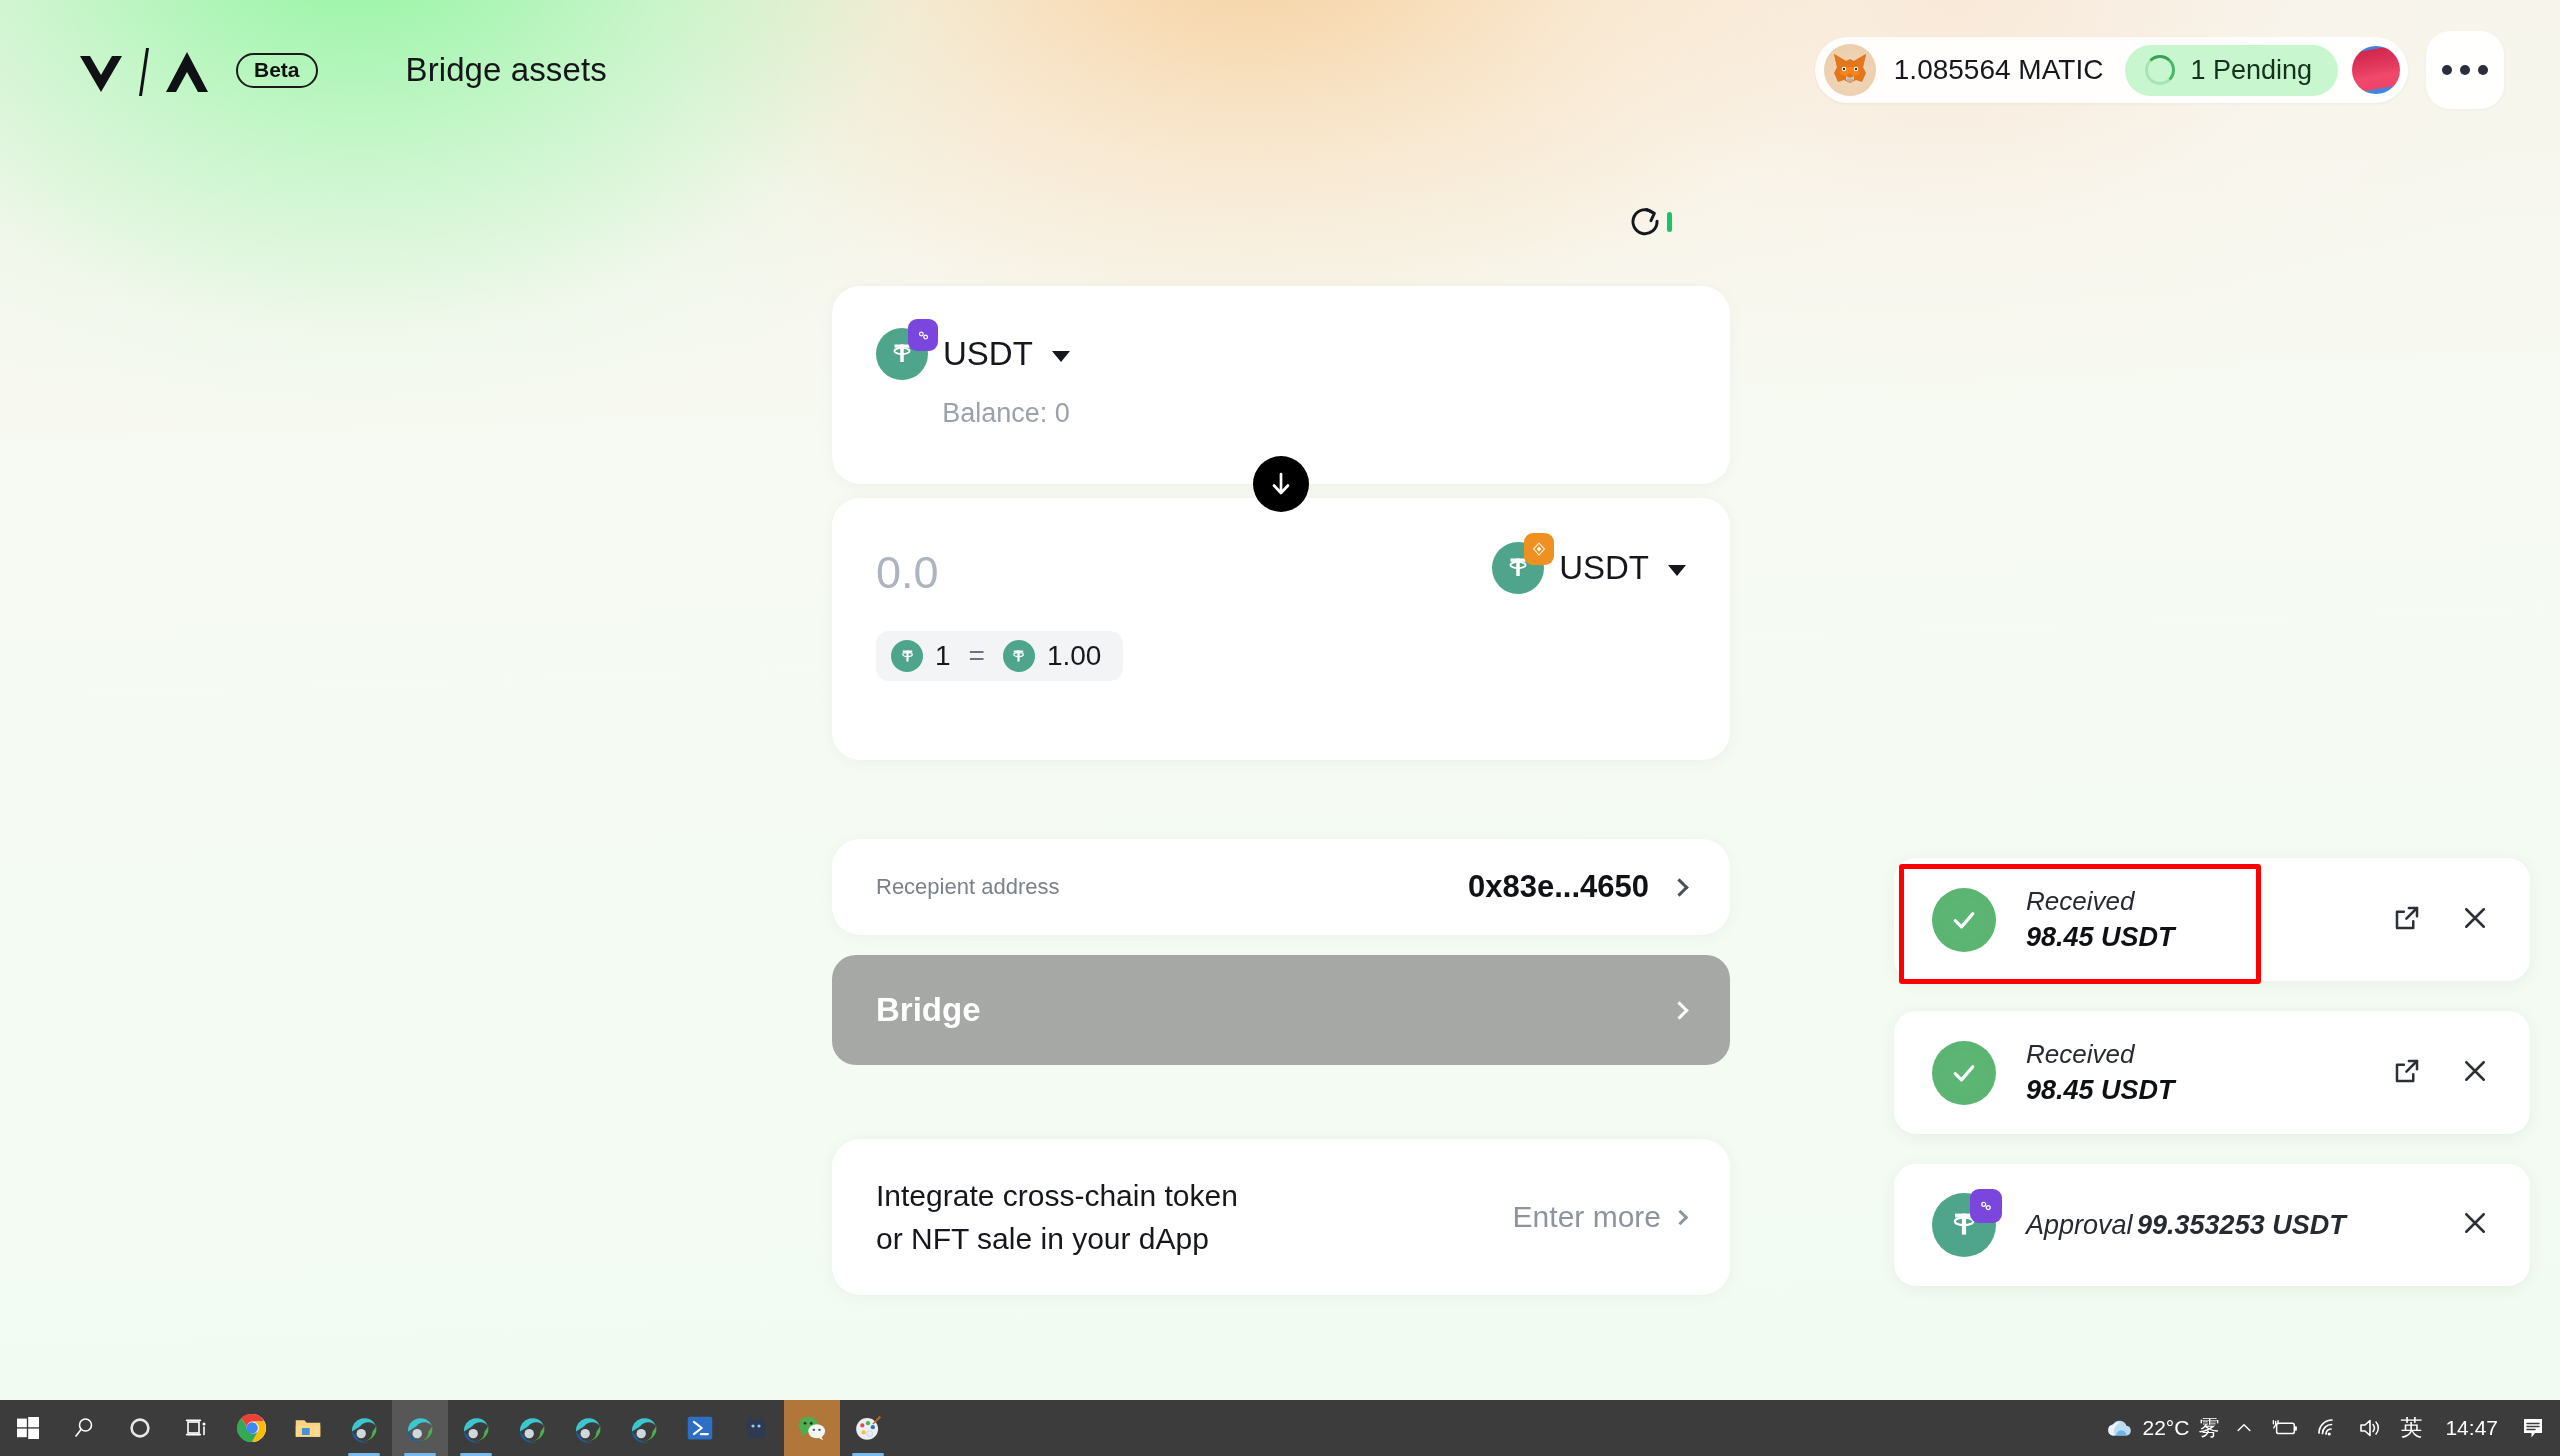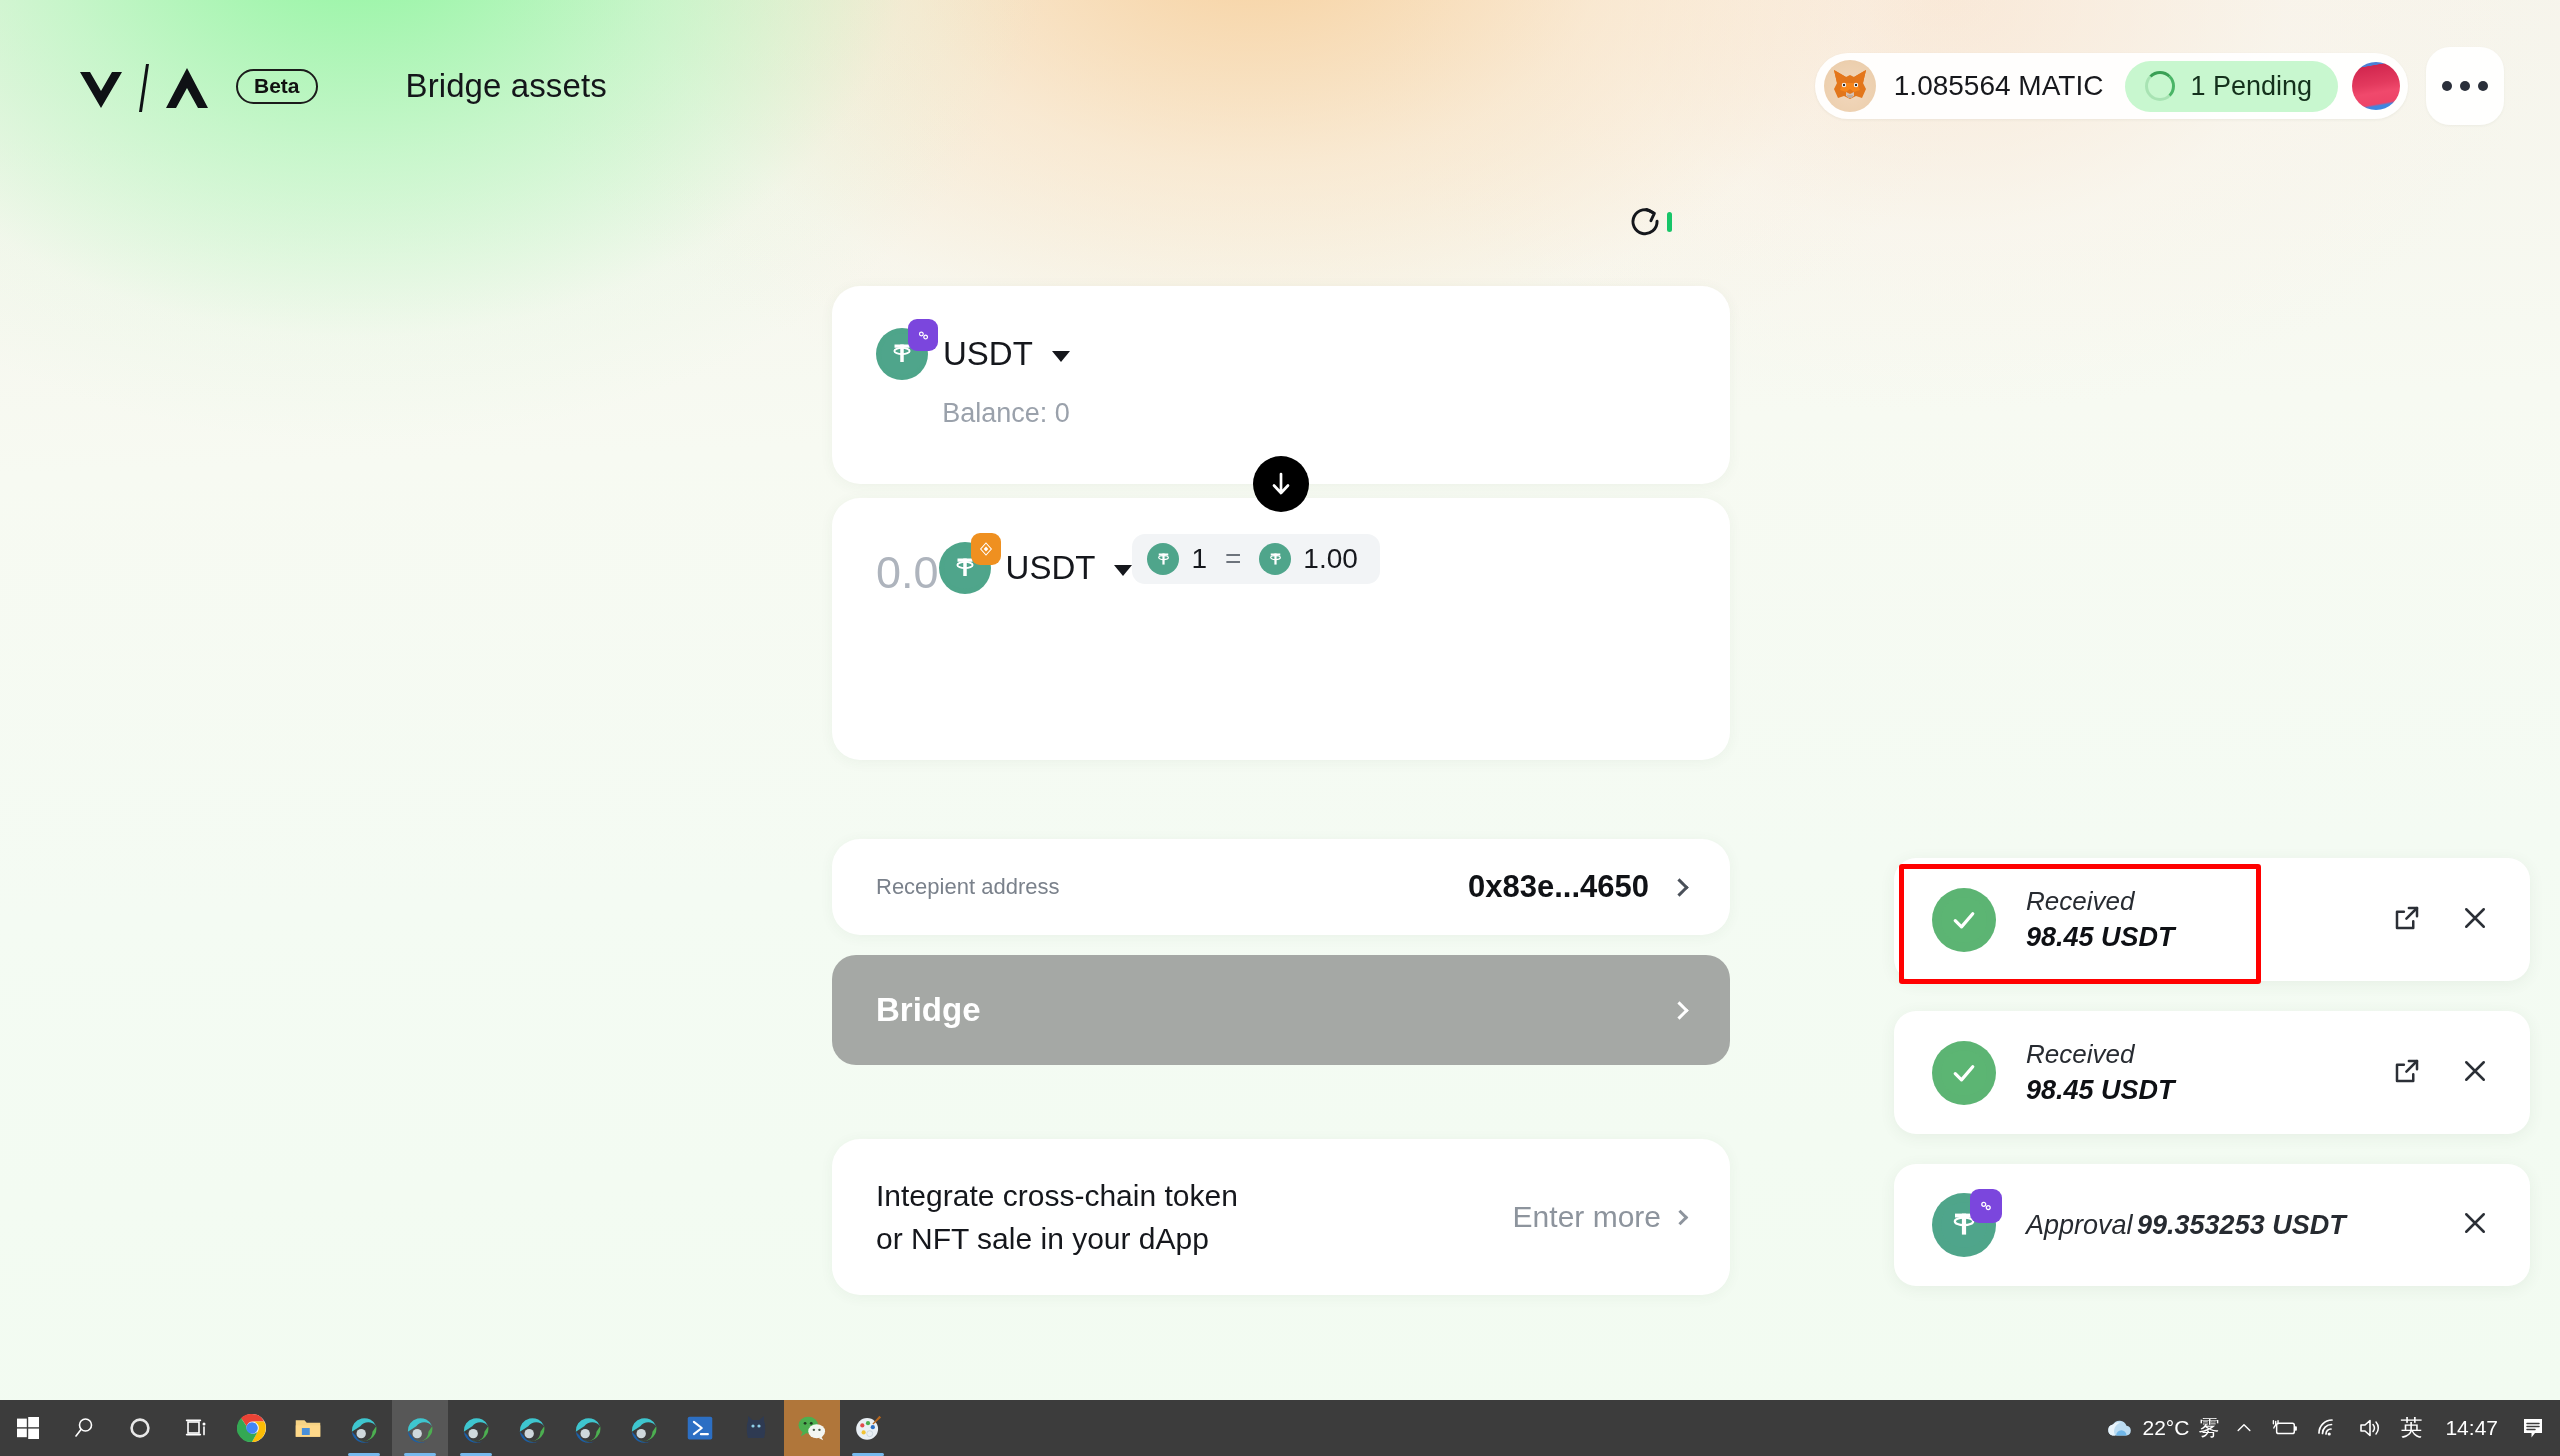--- a/index.html
+++ b/index.html
@@ -18,21 +18,21 @@
     position: absolute; inset: 0 0 56px 0;
     background:
       radial-gradient(820px 620px at 14% -6%, rgba(134,245,152,0.95) 0%, rgba(160,247,175,0.55) 38%, rgba(200,250,210,0.12) 68%, rgba(255,255,255,0) 85%),
       radial-gradient(880px 560px at 49% -4%, rgba(247,205,150,0.88) 0%, rgba(250,222,186,0.52) 40%, rgba(252,238,220,0.16) 70%, rgba(255,255,255,0) 88%),
       radial-gradient(760px 520px at 76% 0%, rgba(250,228,208,0.72) 0%, rgba(253,242,232,0.30) 45%, rgba(255,255,255,0) 80%),
       linear-gradient(178deg, #f6f3ea 0%, #f7faf2 32%, #f4fbf3 62%, #f2fbf1 100%);
   }
 
   
   #header {
-    position: absolute; top: 16px; left: 0; right: 0; height: 140px;
+    position: absolute; top: 0; left: 0; right: 0; height: 140px;
     display: flex; align-items: center;
     padding: 0 56px 0 78px;
     z-index: 40;
   }
   .logo-wrap { display: flex; align-items: center; gap: 0px; }
   .logo-mark { display: flex; align-items: flex-end; gap: 14px; height: 52px; }
   .beta-pill {
     margin-left: 26px;
     border: 2px solid #1b1b1b;
     border-radius: 18px;
@@ -164,21 +164,21 @@
     width: 56px; height: 56px; border-radius: 50%;
     background: #000; z-index: 30;
     display: flex; align-items: center; justify-content: center;
   }
 
   
   #dest-card {
     margin-top: 14px;
     height: 262px;
     padding: 0 44px;
-    display: flex; flex-direction: row;
+    display: flex; flex-direction: column;
   }
   #dest-top { display: flex; align-items: flex-start; padding-top: 44px; }
   #dest-amount {
     flex: 1; font-size: 45px; color: #aeb4bd; line-height: 1;
     padding-top: 8px;
   }
   #rate-pill {
     align-self: flex-start;
     margin-top: 36px;
     display: flex; align-items: center; gap: 12px;

